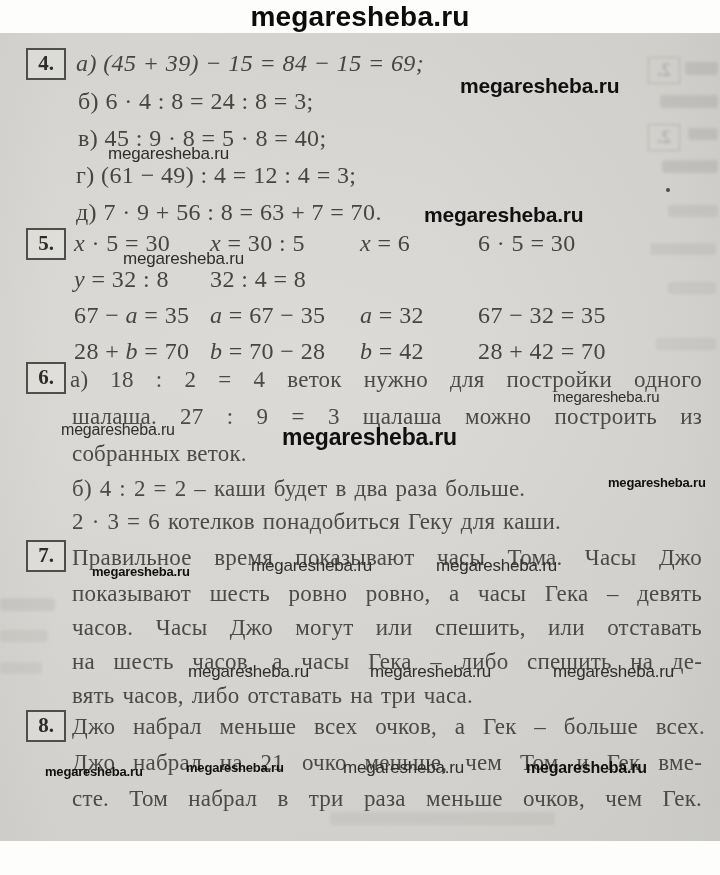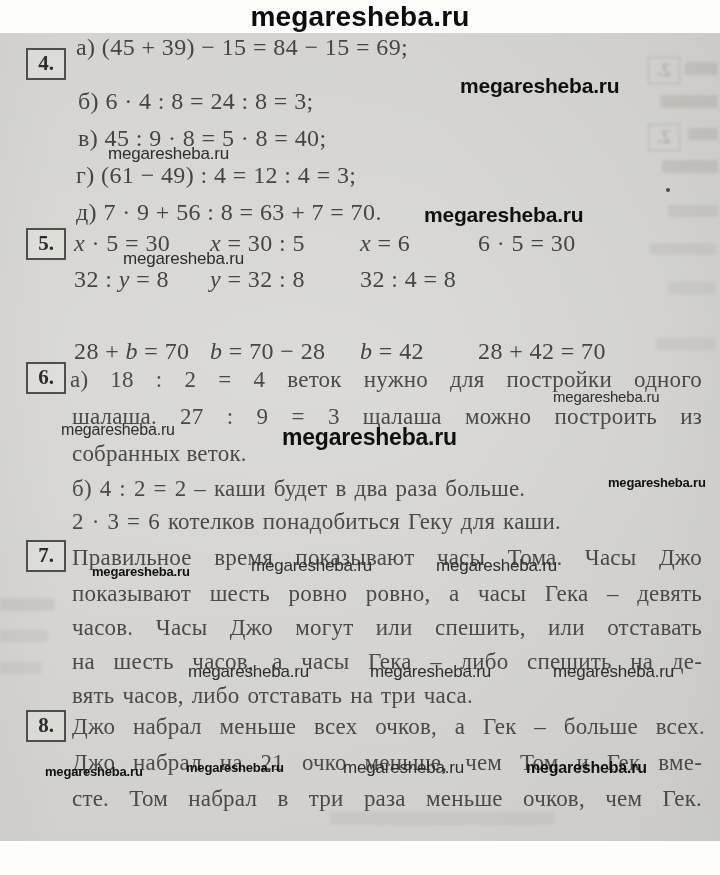--- a/index.html
+++ b/index.html
@@ -63,37 +63,42 @@
   <div class="bleed strip" style="left:650px;top:243px;width:66px;height:12px;opacity:0.38;"></div>
   <div class="bleed strip" style="left:668px;top:282px;width:48px;height:12px;opacity:0.35;"></div>
   <div class="bleed strip" style="left:656px;top:338px;width:60px;height:12px;opacity:0.33;"></div>
   <div class="bleed strip" style="left:0px;top:598px;width:55px;height:13px;opacity:0.4;"></div>
   <div class="bleed strip" style="left:0px;top:630px;width:48px;height:12px;opacity:0.35;"></div>
   <div class="bleed strip" style="left:0px;top:662px;width:42px;height:12px;opacity:0.3;"></div>
   <div class="bleed strip" style="left:330px;top:812px;width:225px;height:13px;opacity:0.3;"></div>
   <div class="dot" style="left:666px;top:188px;"></div>
 
   <div class="nbox" style="top:48px;">4.</div>
-  <div class="line math" style="left:76px;top:34px;">а) (45 + 39) − 15 = 84 − 15 = 69;</div>
+  <div class="line math" style="left:76px;top:50px;font-style:italic;">а) (45 + 39) − 15 = 84 − 15 = 69;</div>
   <div class="line math" style="left:78px;top:88px;">б) 6 · 4 : 8 = 24 : 8 = 3;</div>
   <div class="line math" style="left:78px;top:125px;">в) 45 : 9 · 8 = 5 · 8 = 40;</div>
   <div class="line math" style="left:76px;top:162px;">г) (61 − 49) : 4 = 12 : 4 = 3;</div>
   <div class="line math" style="left:76px;top:199px;">д) 7 · 9 + 56 : 8 = 63 + 7 = 70.</div>
 
   <div class="nbox" style="top:228px;">5.</div>
   <div class="eqrow" style="top:230px;">
     <span class="cell"><i>x</i> · 5 = 30</span>
     <span class="cell"><i>x</i> = 30 : 5</span>
     <span class="cell"><i>x</i> = 6</span>
     <span class="cell">6 · 5 = 30</span>
   </div>
   <div class="eqrow" style="top:266px;">
-    <span class="cell">32 : <i>y</i> = 8</span>
     <span class="cell"><i>y</i> = 32 : 8</span>
     <span class="cell">32 : 4 = 8</span>
+  </div>
+  <div class="eqrow" style="top:302px;">
+    <span class="cell">67 − <i>a</i> = 35</span>
+    <span class="cell"><i>a</i> = 67 − 35</span>
+    <span class="cell"><i>a</i> = 32</span>
+    <span class="cell">67 − 32 = 35</span>
   </div>
   <div class="eqrow" style="top:338px;">
     <span class="cell">28 + <i>b</i> = 70</span>
     <span class="cell"><i>b</i> = 70 − 28</span>
     <span class="cell"><i>b</i> = 42</span>
     <span class="cell">28 + 42 = 70</span>
   </div>
 
   <div class="nbox" style="top:362px;">6.</div>
   <div class="line just" style="left:70px;top:366px;width:632px;">а) 18 : 2 = 4 веток нужно для постройки одного</div>

